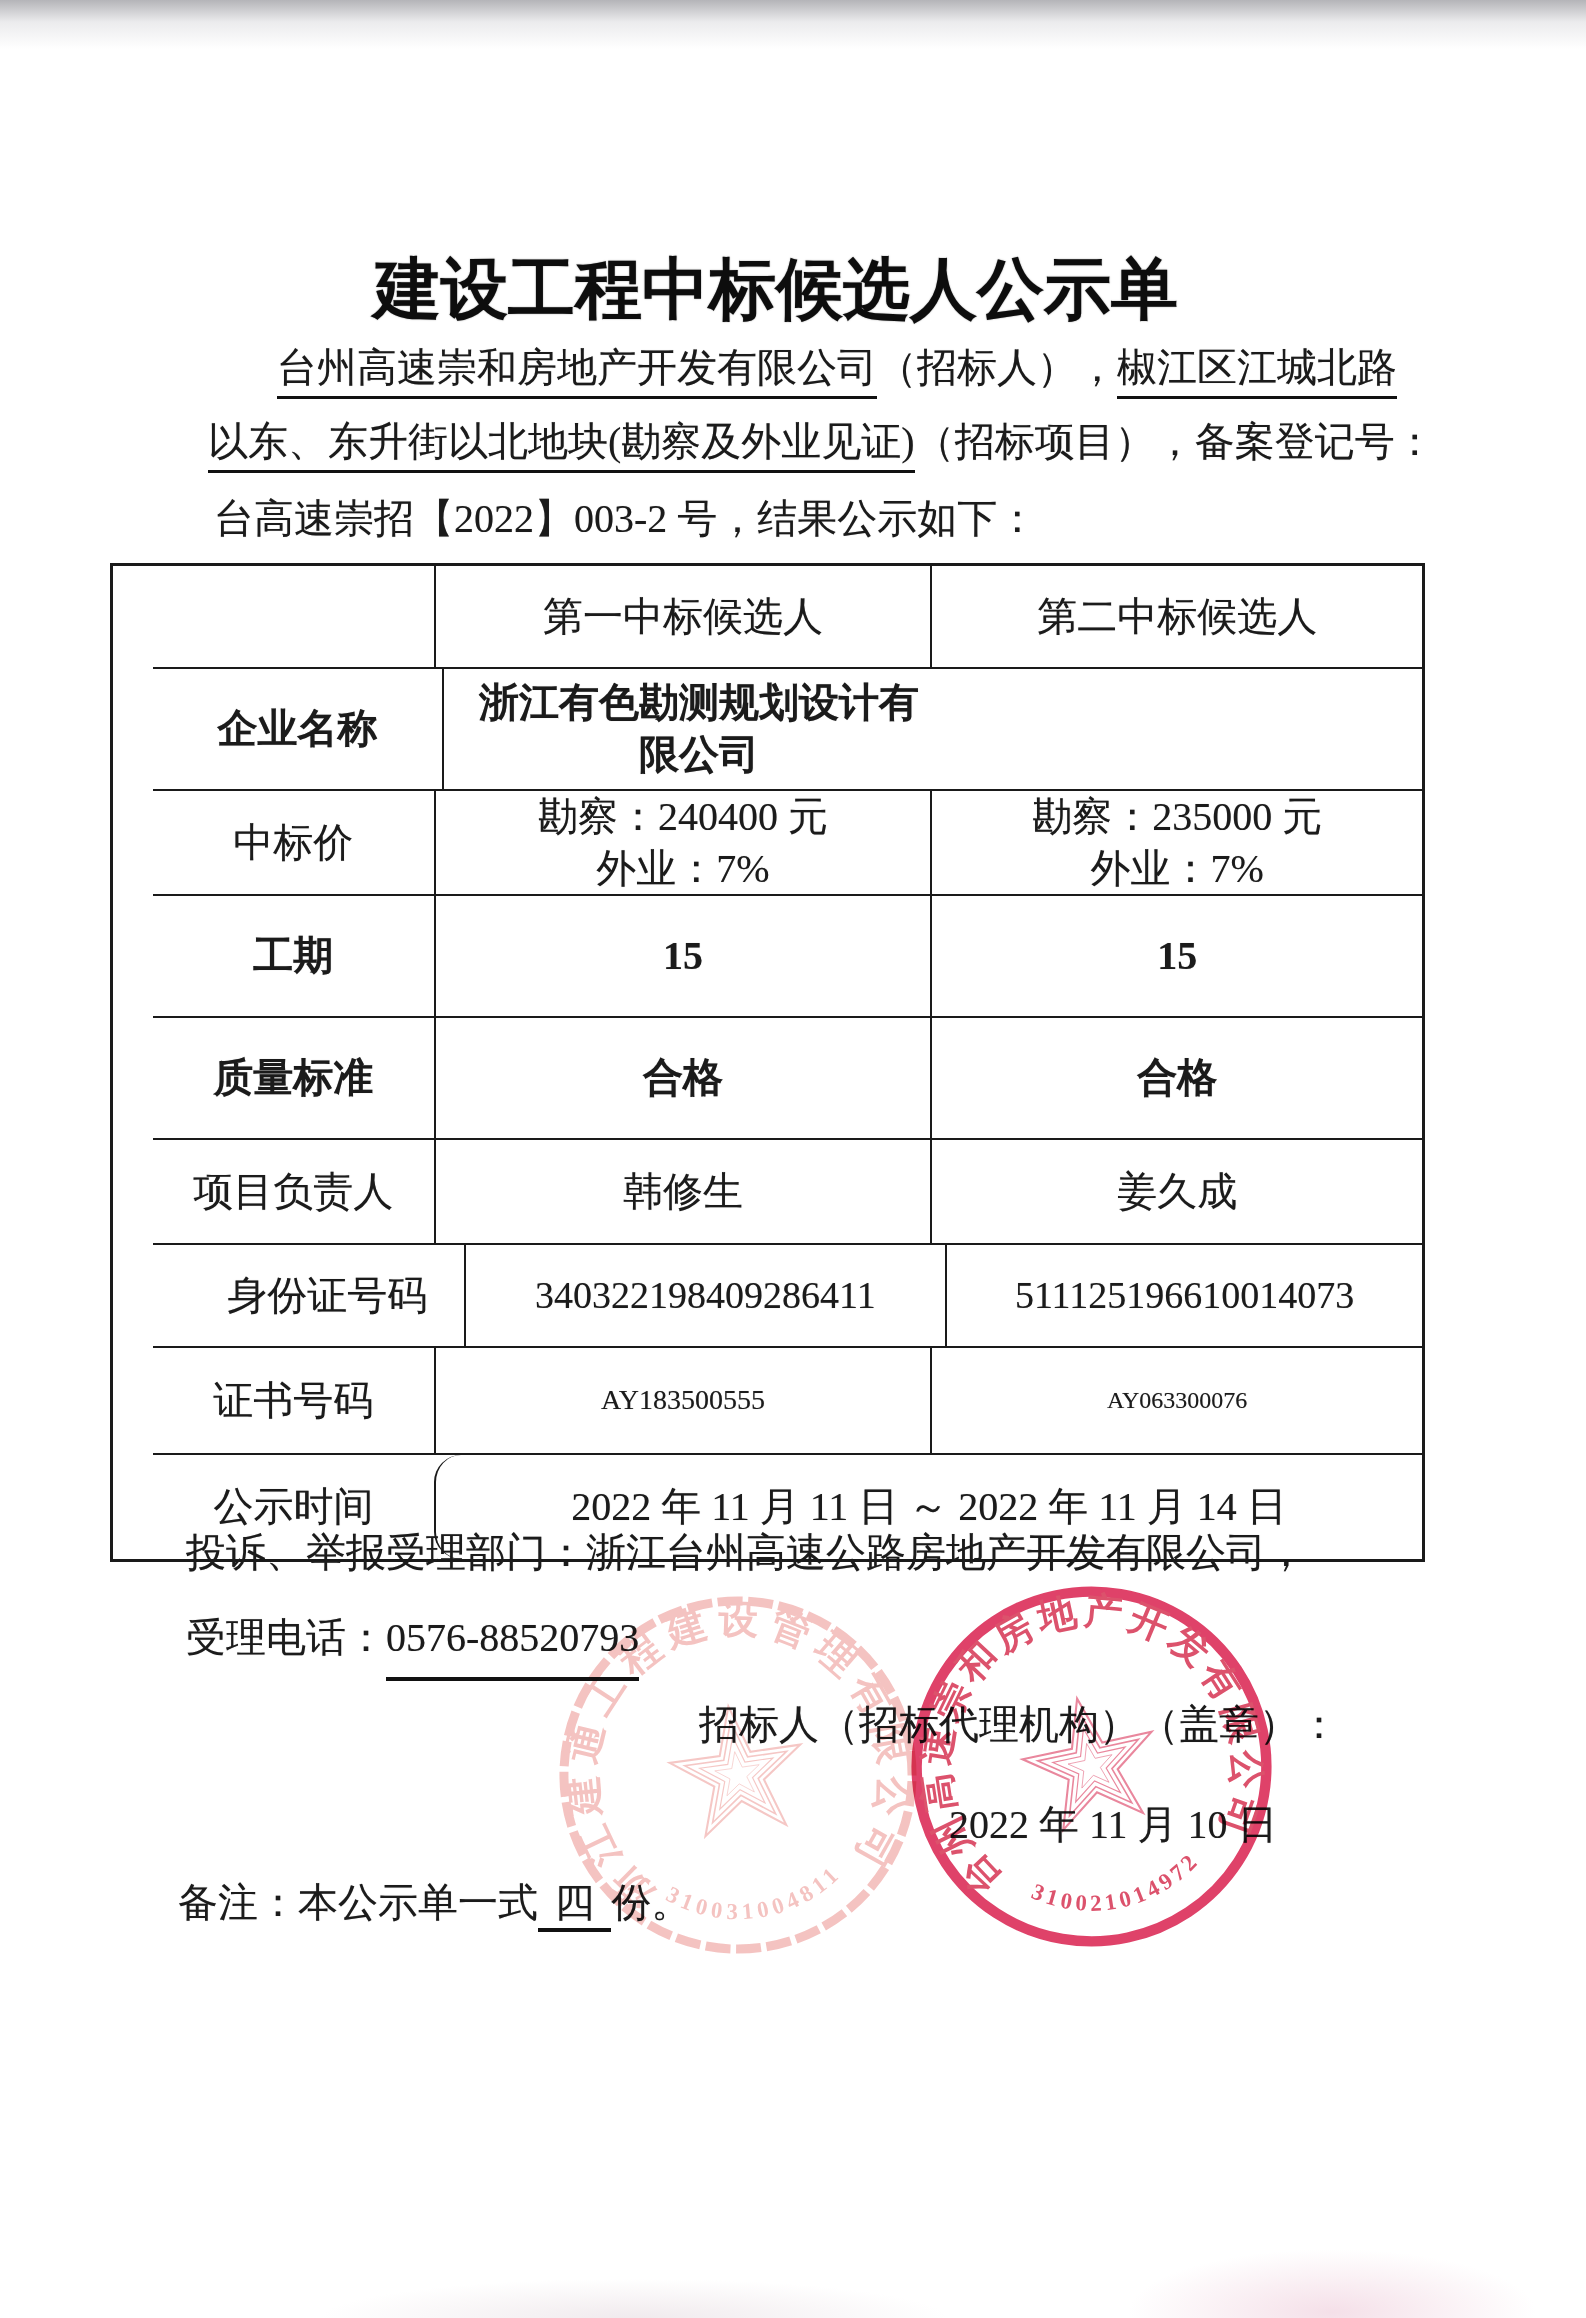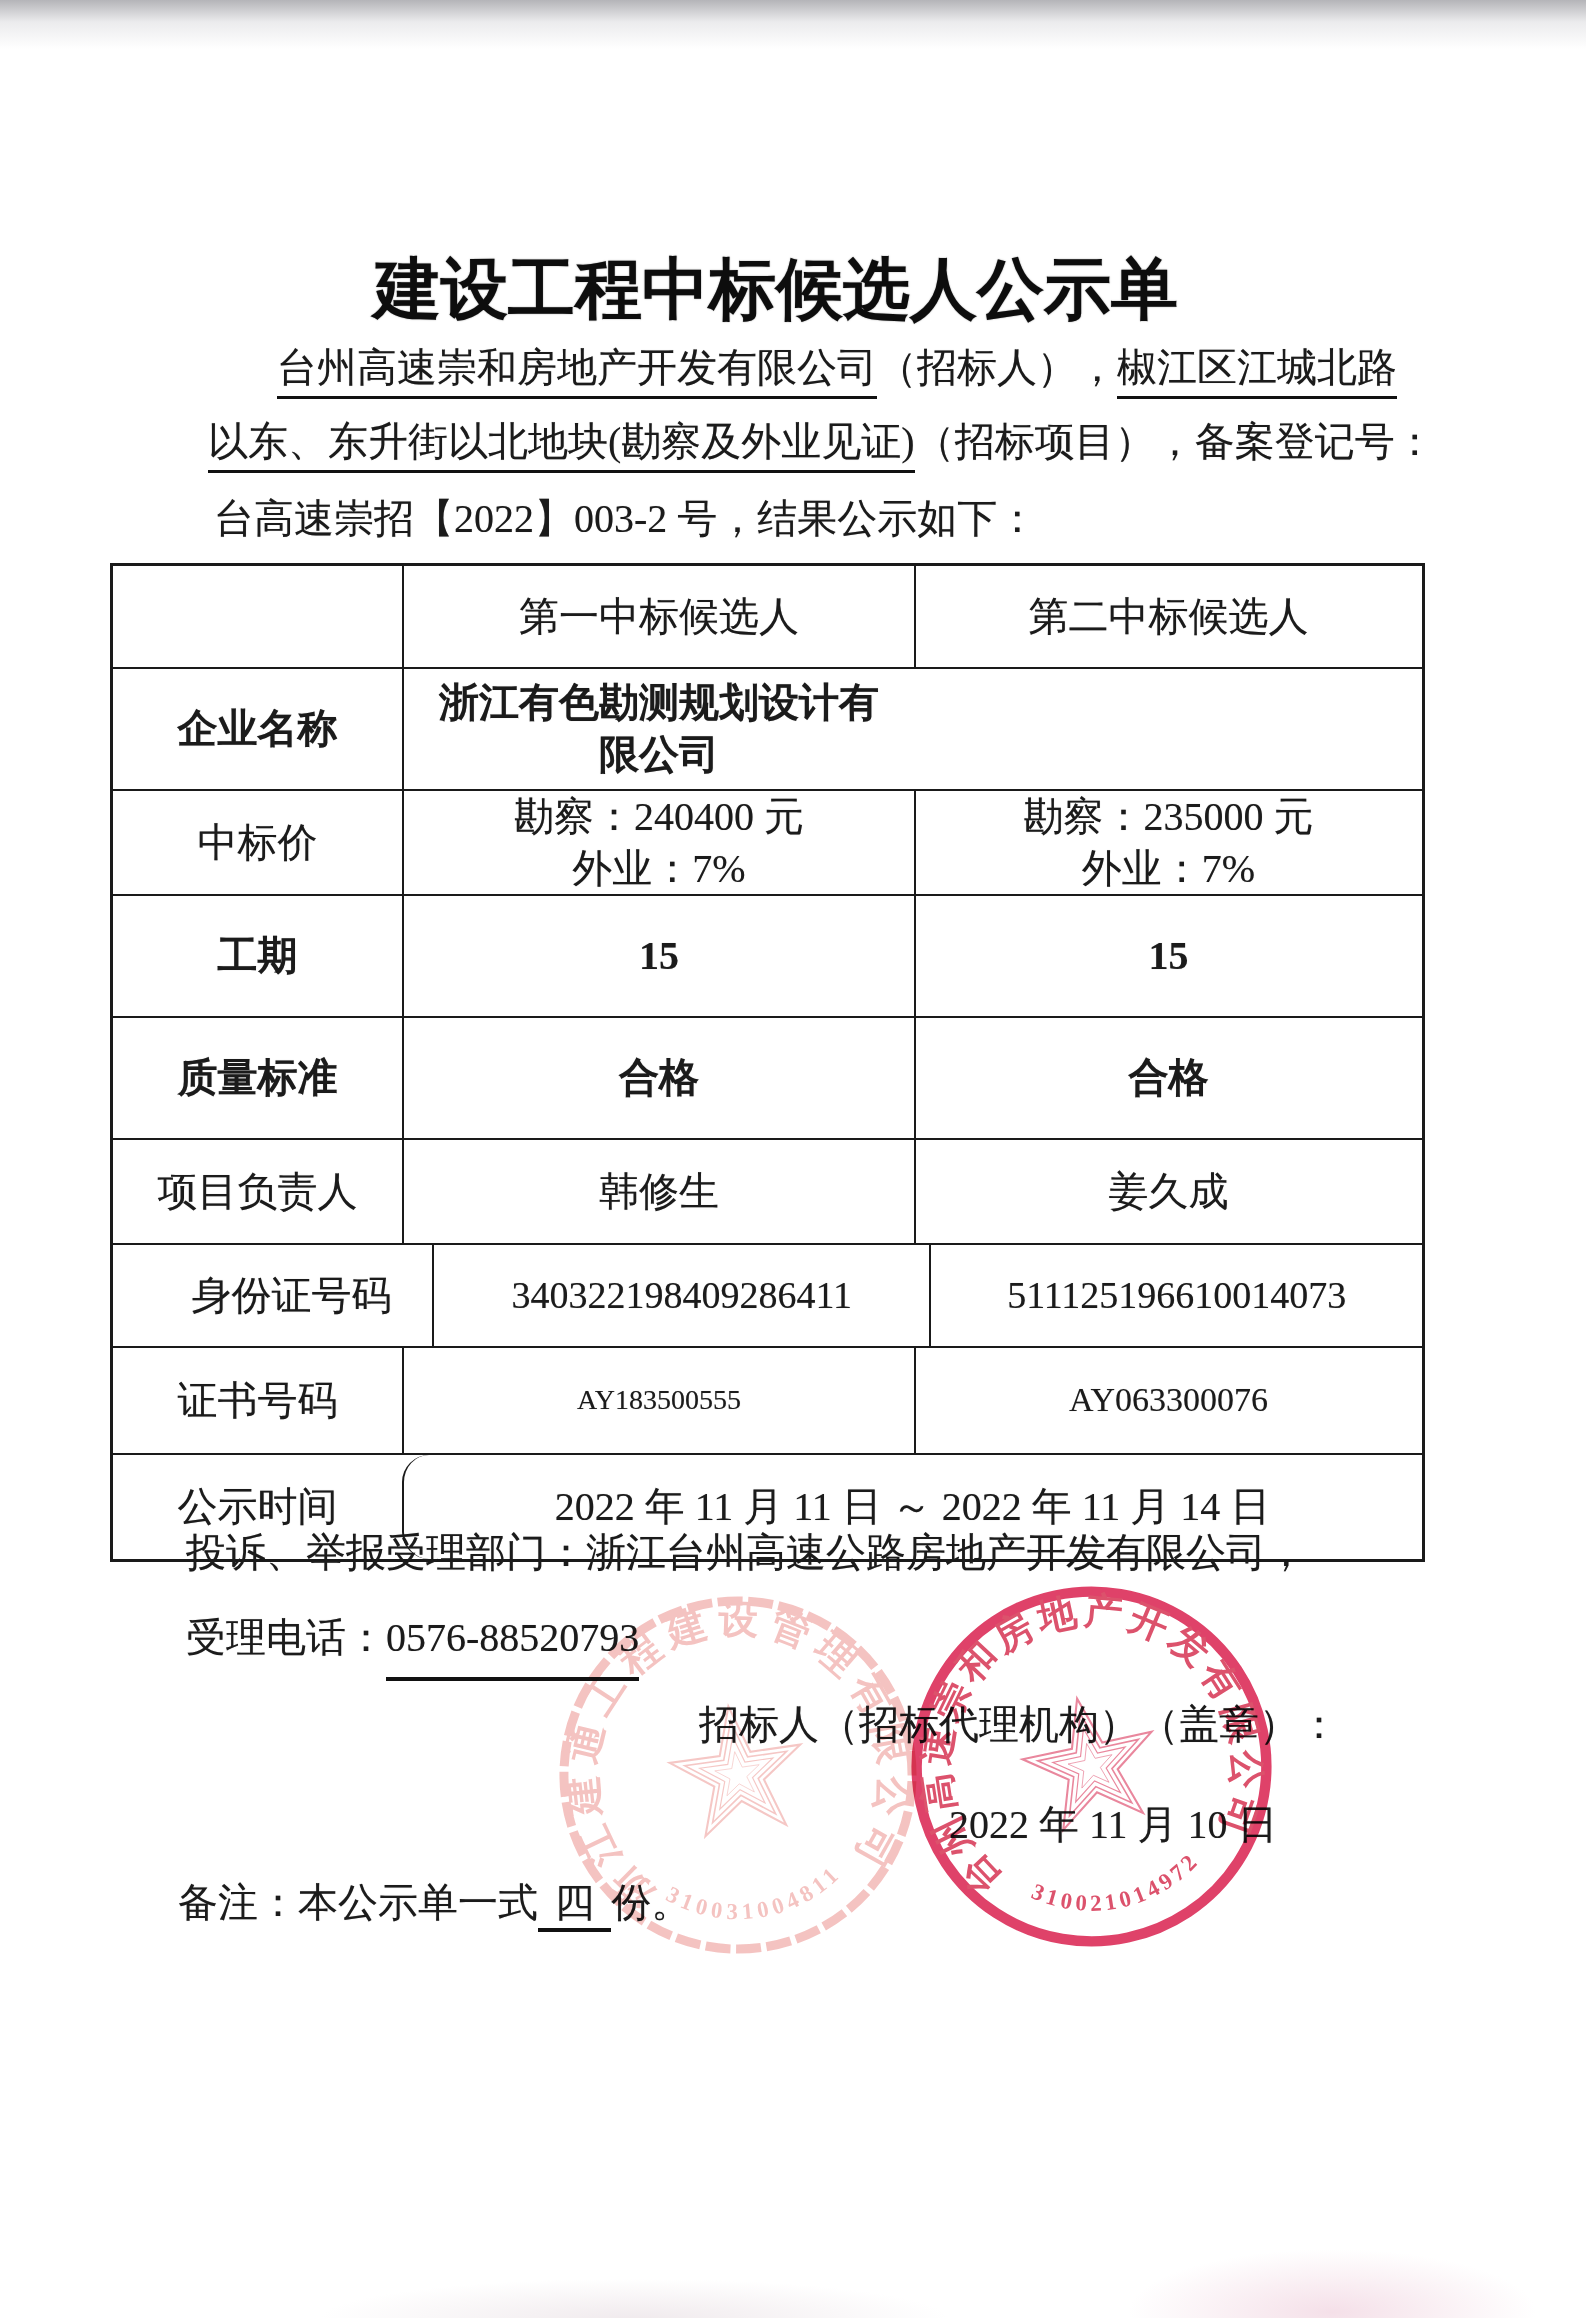--- a/index.html
+++ b/index.html
@@ -19,21 +19,21 @@
   .u{border-bottom:3.5px solid #111; padding-bottom:6.2px;}
   .u2{border-bottom:4.2px solid #111; padding:0 16.6px 2.8px 16.6px;}
   .uphone{border-bottom:4.9px solid #111; padding-bottom:17px;}
 
   
   .tbl{
     position:absolute; left:110px; top:563px; width:1315px;
     border:3.5px solid #1a1a1a; box-sizing:border-box;
     text-shadow:0 0 0.7px rgba(25,25,25,.45);
   }
-  .row{display:flex; border-top:2.8px solid #1a1a1a; box-sizing:border-box;}
+  .row{display:flex; border-top:2.8px solid #1a1a1a; box-sizing:border-box;margin-left:40px;}
   .row:first-child{border-top:none;}
   .c{box-sizing:border-box; border-left:2.8px solid #1a1a1a;
      display:flex; flex-direction:column; justify-content:center; align-items:center;
      text-align:center; font-size:40px; line-height:1.3; padding:2.8px 15.3px;}
   .c:first-child{border-left:none;}
   .cl{width:289px;}   
   .c2{width:512px;}   
   .c3{width:507px;}   
   .cm{width:1019px;border-radius:27px;}  
   .h146{height:101px;} .h150{height:122px;font-weight:bold;} .h151{height:105px;}
@@ -107,21 +107,21 @@
       <div class="c c3">姜久成</div>
     </div>
     <div class="row h149">
       <div class="c cl">身份证号码</div>
       <div class="c c2" style="font-size:38px;">340322198409286411</div>
       <div class="c c3" style="font-size:38px;">511125196610014073</div>
     </div>
     <div class="row h154">
       <div class="c cl">证书号码</div>
       <div class="c c2" style="font-size:28px;">AY183500555</div>
-      <div class="c c3" style="font-size:34px;">AY063300076</div>
+      <div class="c c3" style="font-size:24px;">AY063300076</div>
     </div>
     <div class="row h153">
       <div class="c cl">公示时间</div>
       <div class="c cm">2022 年 11 月 11 日  ～ 2022 年 11 月 14 日</div>
     </div>
   </div>
 
   <div class="txt" style="left:186px; top:1528px;">投诉、举报受理部门：浙江台州高速公路房地产开发有限公司，</div>
 
   <div class="txt" style="left:186px; top:1613px;"><span>受理电话：</span><span class="uphone">0576-88520793</span></div>

